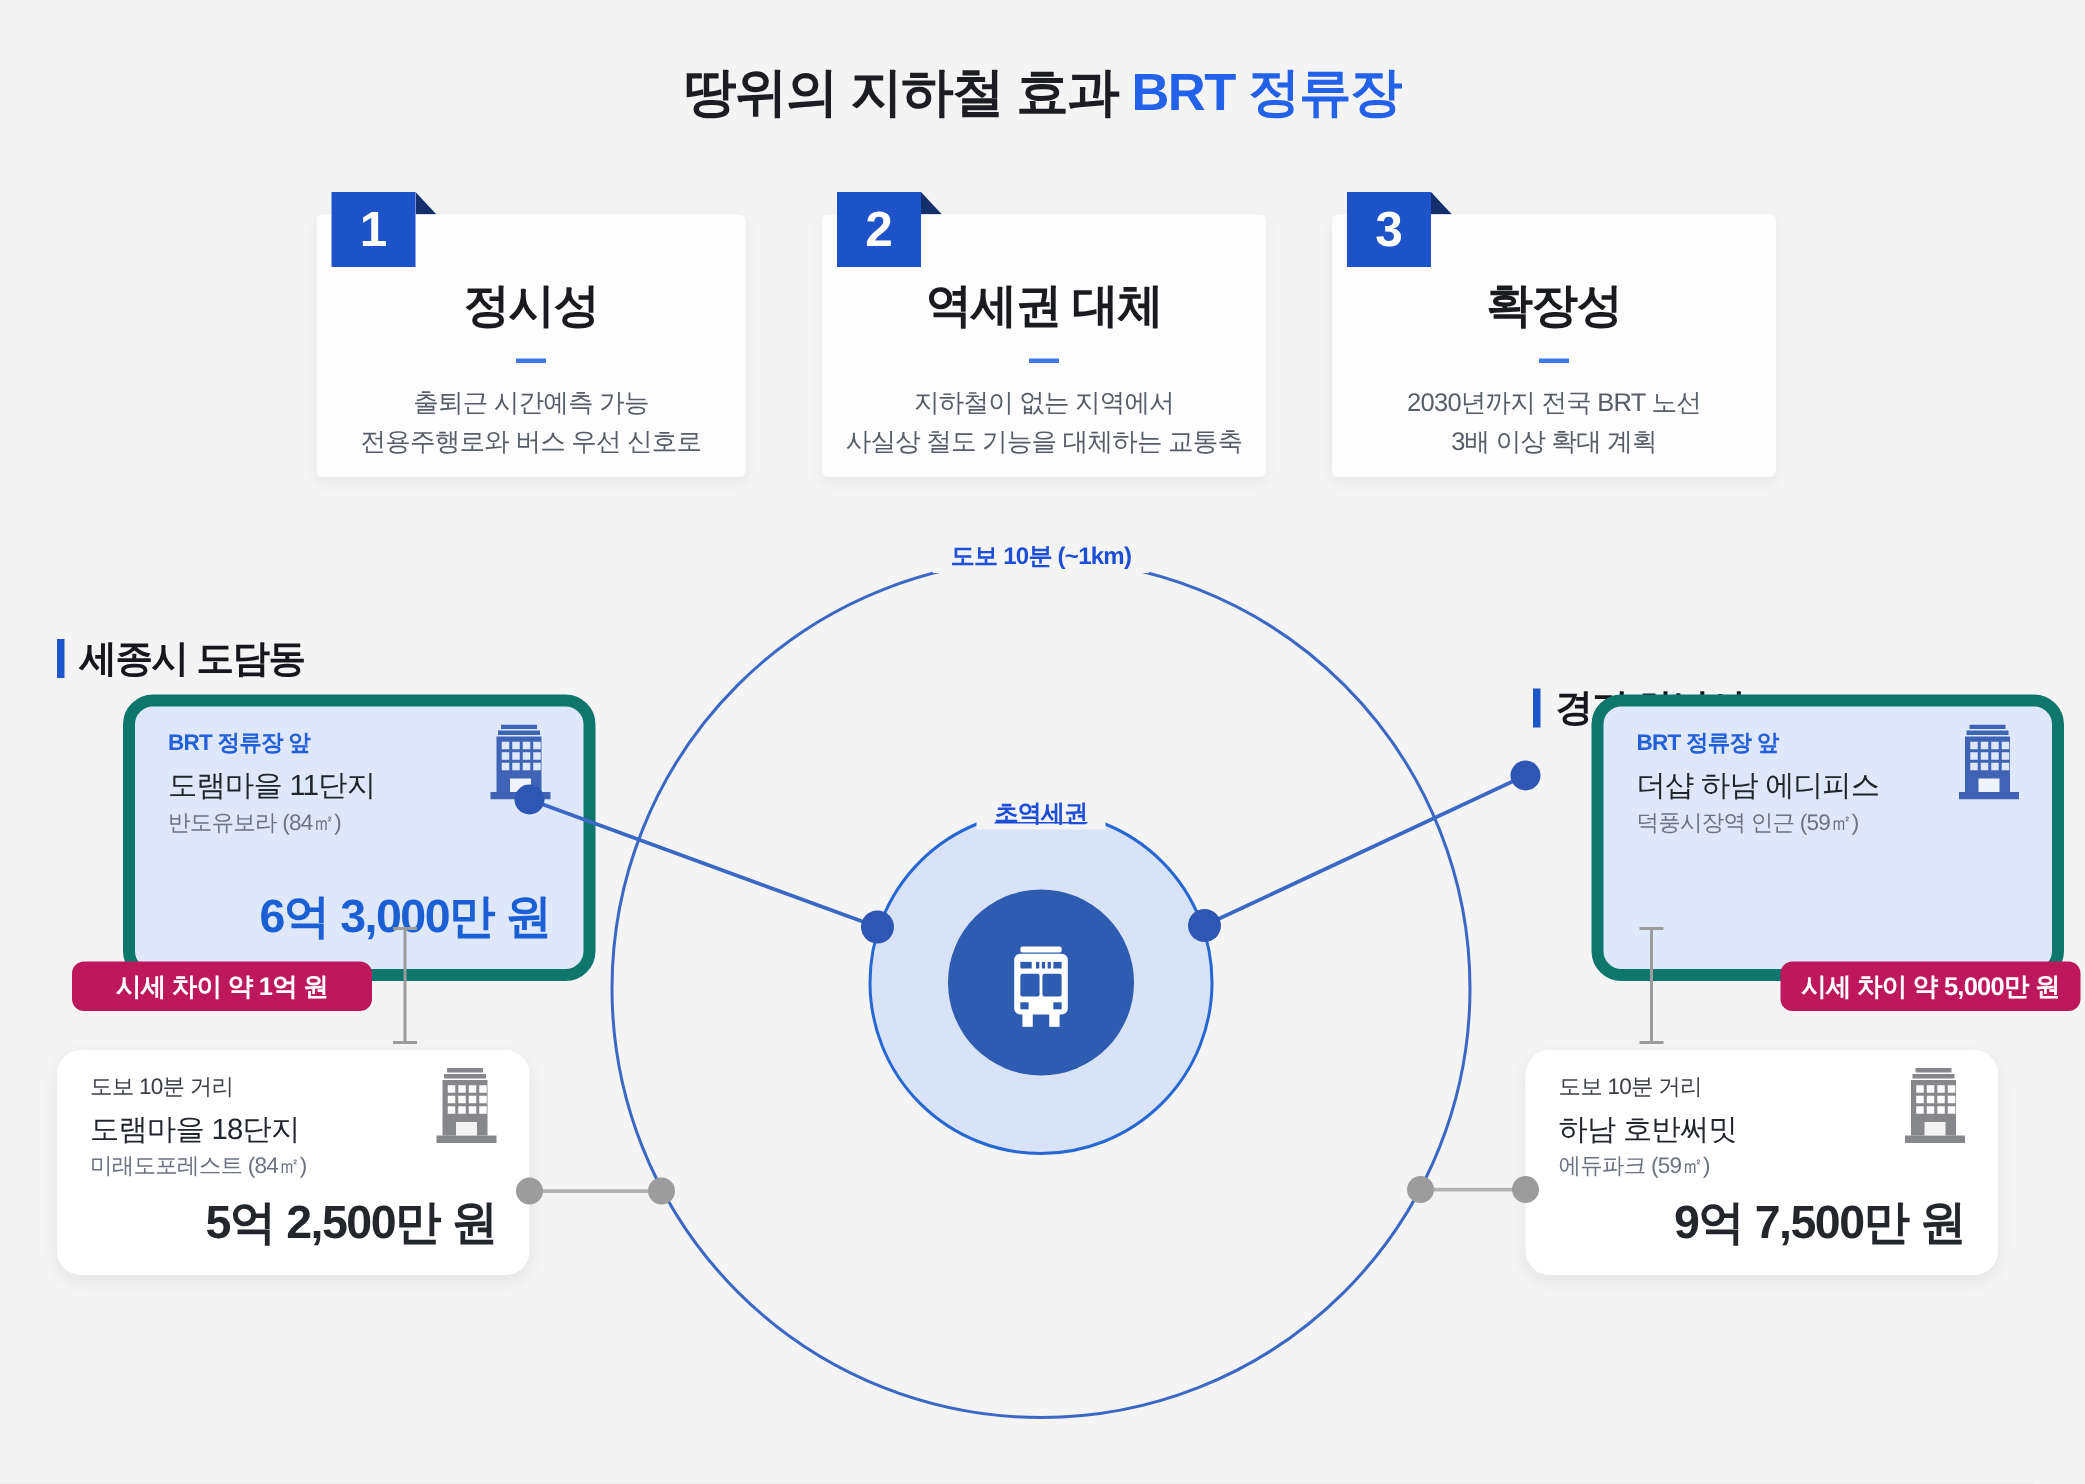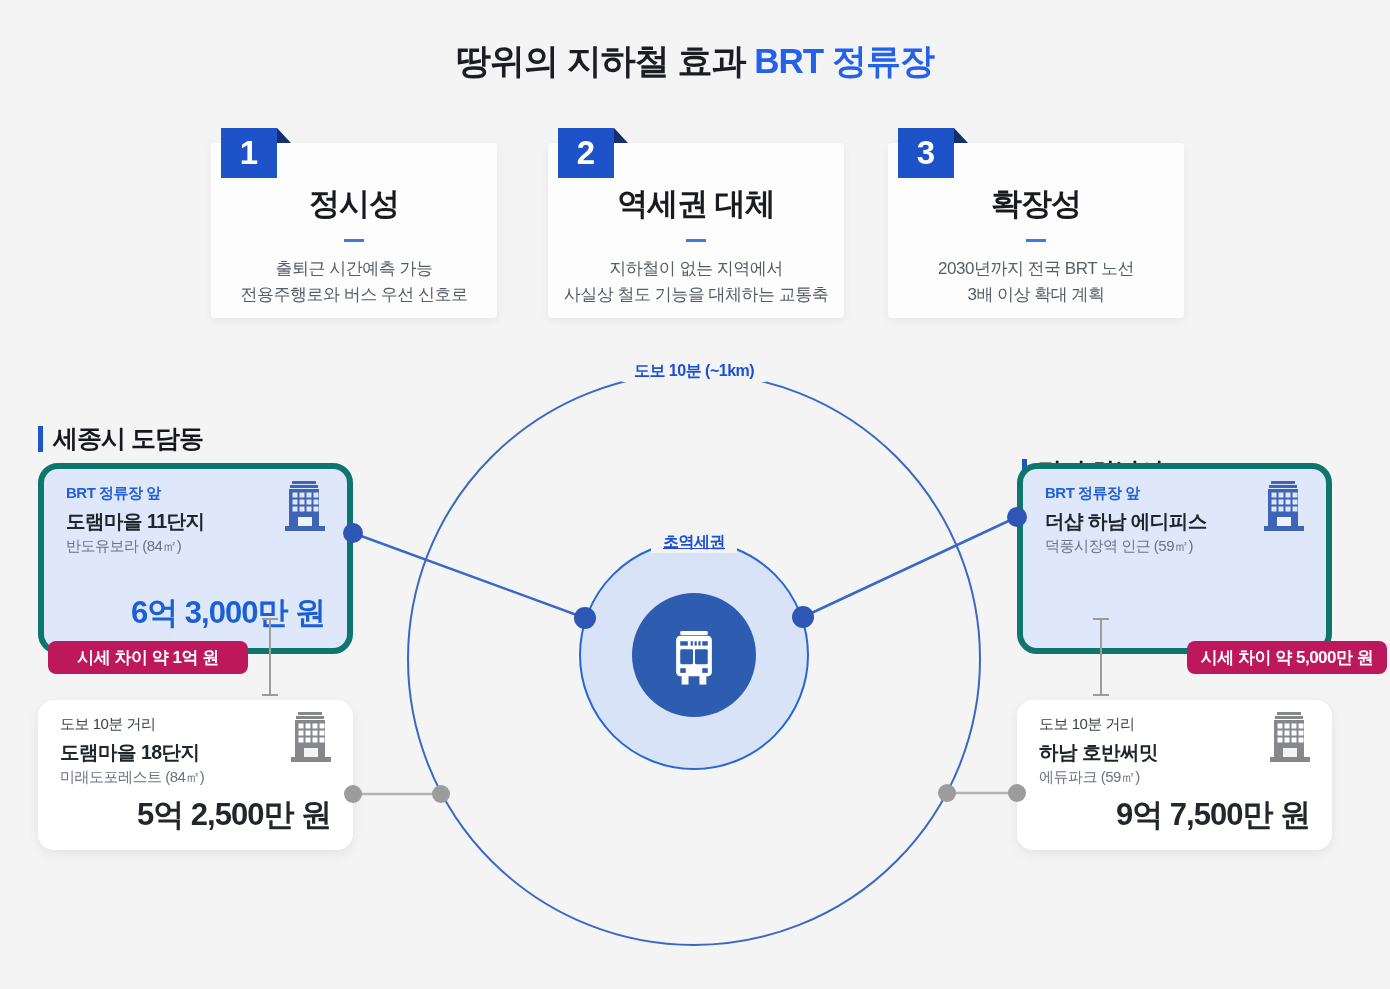--- a/index.html
+++ b/index.html
@@ -60,30 +60,30 @@
   .outer-label{top:361px;}
   .inner-label{top:532px;text-decoration:underline;}
   
   .region-heading{
     position:absolute;top:422px;display:flex;align-items:center;gap:10px;
     font-size:25px;font-weight:800;letter-spacing:-1px;color:#15171c;
   }
   .region-heading .bar{width:5px;height:26px;background:#1d56c8;}
   .prop-card{position:absolute;width:315px;box-sizing:border-box;}
   .prop-near{
-    height:191px;background:#dfe8fb;border:6px solid #0f766e;border-radius:20px;
+    height:191px;background:#dfe8fb;border:8px solid #0f766e;border-radius:20px;margin-left:44px;
   }
   .prop-far{
     height:150px;background:#ffffff;border-radius:16px;
     box-shadow:0 4px 12px rgba(0,0,0,.07);
   }
   .prop-card .p-tag{position:absolute;left:22px;top:15px;font-size:15px;font-weight:700;letter-spacing:-0.5px;}
   .prop-near .p-tag{color:#2160d8;}
   .prop-far  .p-tag{color:#3c4046;font-weight:500;}
-  .prop-card .p-name{position:absolute;left:22px;top:39px;font-size:19.5px;font-weight:700;color:#20242b;letter-spacing:-0.5px;}
+  .prop-card .p-name{position:absolute;left:22px;top:39px;font-size:19.5px;font-weight:400;color:#20242b;letter-spacing:-0.5px;}
   .prop-card .p-detail{position:absolute;left:22px;top:68px;font-size:15px;color:#6b7280;letter-spacing:-0.5px;}
   .prop-card .p-price{
     position:absolute;right:22px;bottom:14px;font-size:31px;font-weight:800;letter-spacing:-1px;
   }
   .prop-near .p-price{color:#1b5fd4;}
   .prop-far  .p-price{color:#23262b;}
   .prop-card .bld{position:absolute;right:20px;top:12px;}
   
   .diff-badge{
     position:absolute;width:200px;height:33px;border-radius:8px;background:#be185d;

